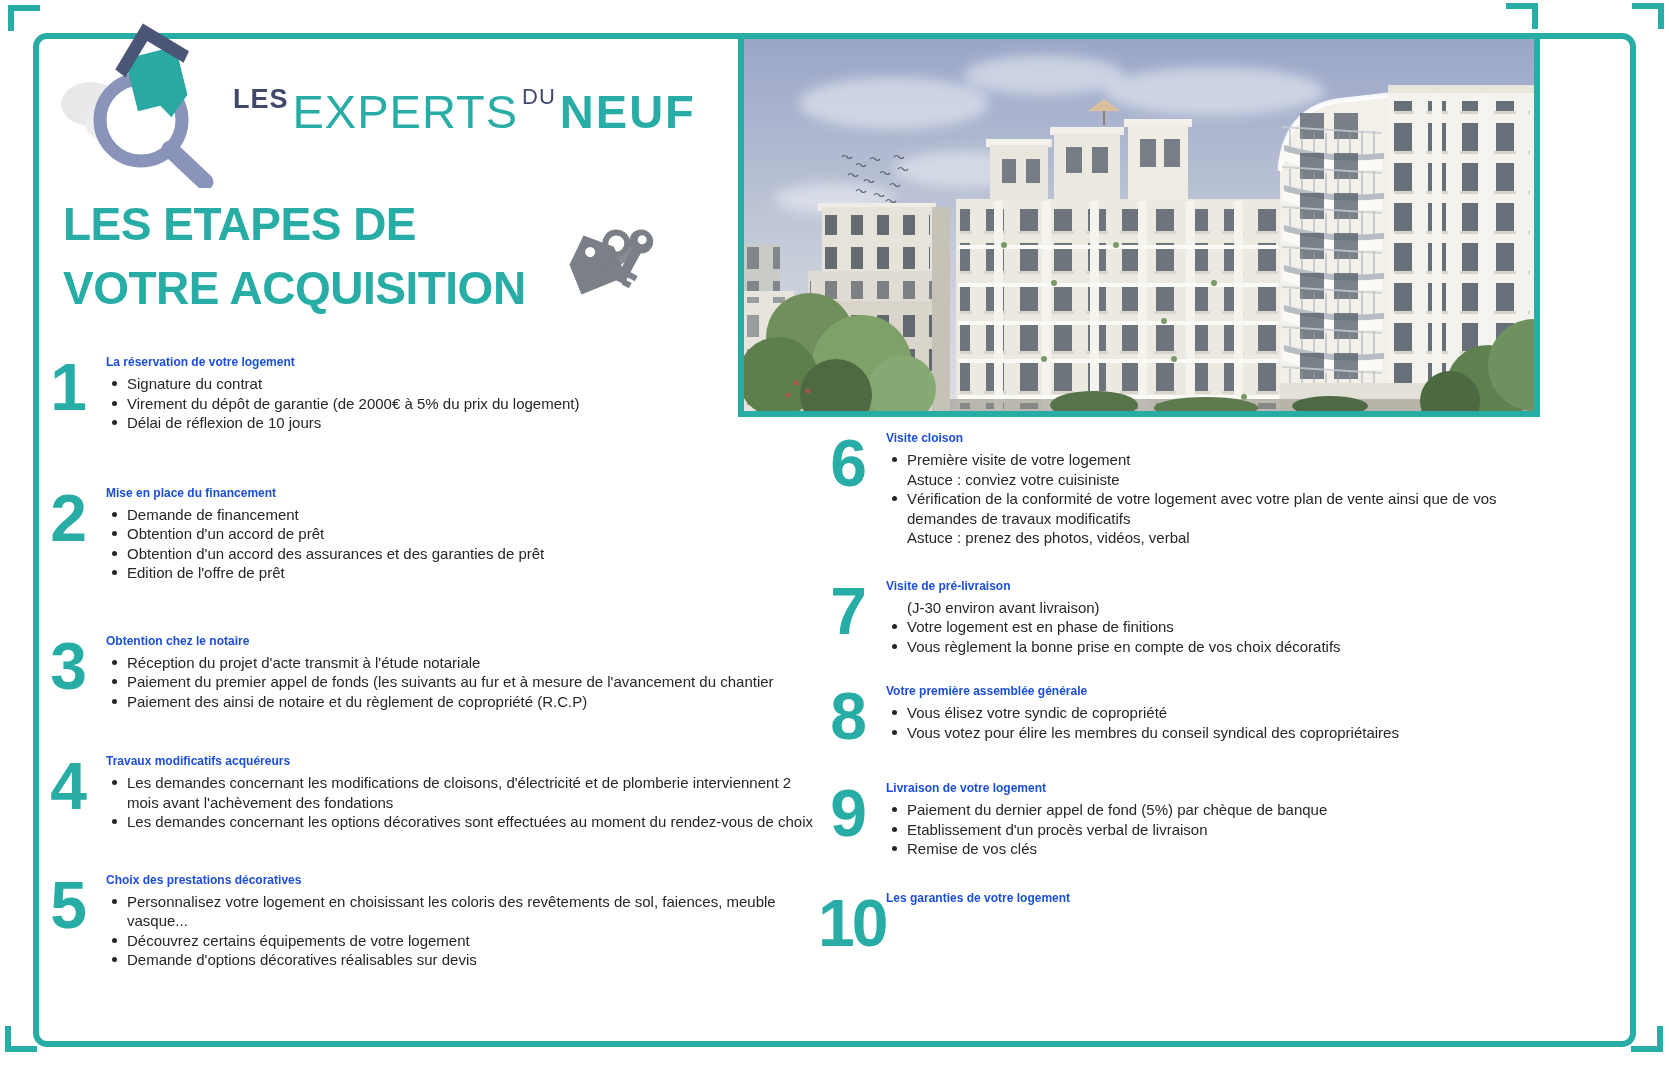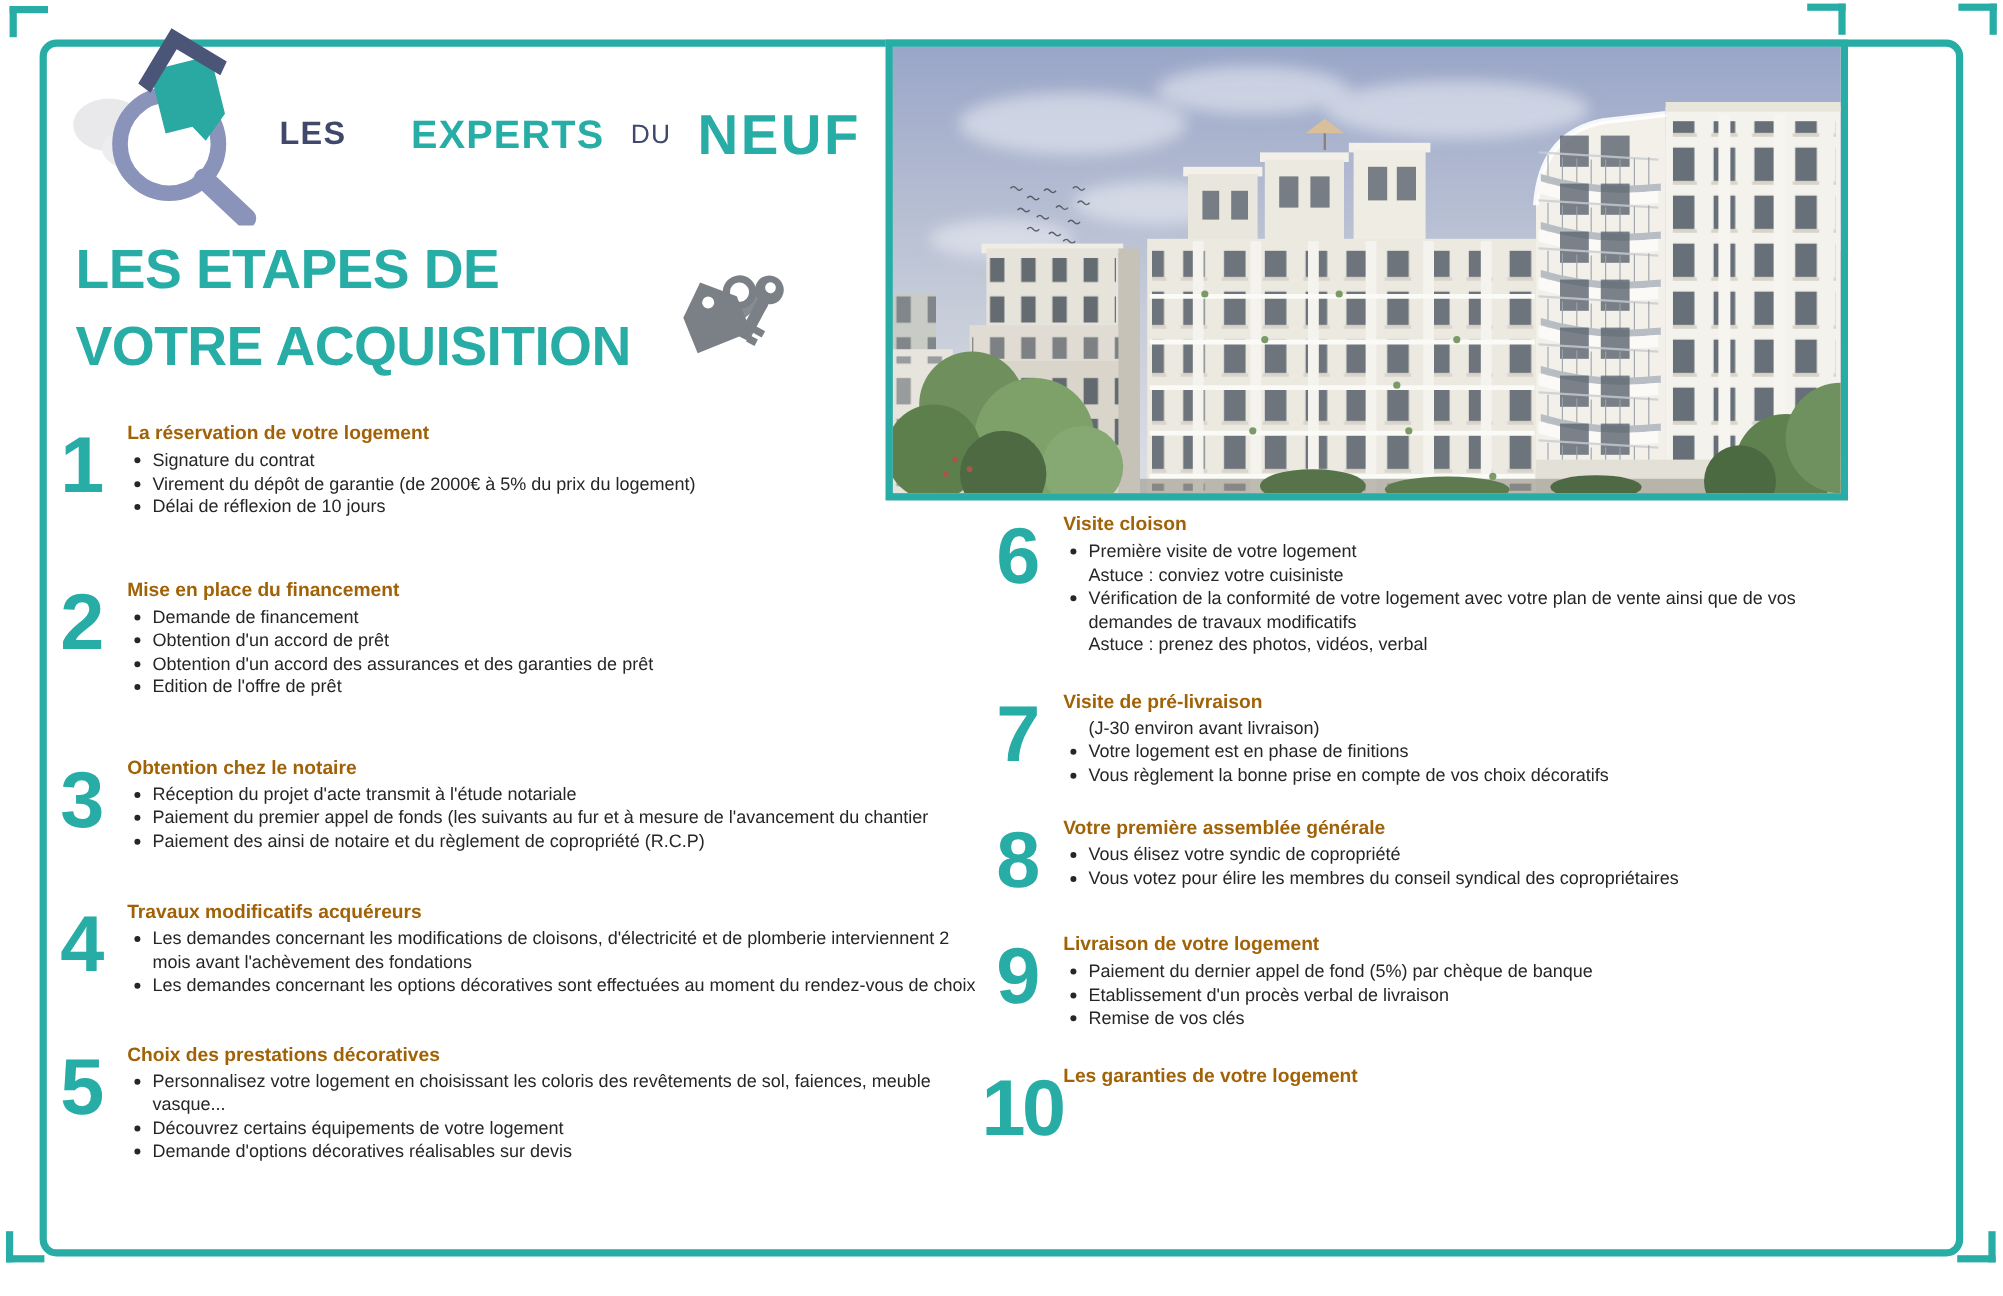--- a/index.html
+++ b/index.html
@@ -15,23 +15,23 @@
   
   .mark{position:absolute;width:26px;height:20px;border:0 solid var(--accent);}
   .mark.tl{left:8px;top:5px;border-top-width:6px;border-left-width:6px;}
   .mark.tr{right:5px;top:3px;border-top-width:6px;border-right-width:6px;}
   .mark.tx{left:1506px;top:3px;border-top-width:6px;border-right-width:6px;}
   .mark.bl{left:5px;top:1026px;border-bottom-width:6px;border-left-width:6px;}
   .mark.br{right:6px;top:1026px;border-bottom-width:6px;border-right-width:6px;}
 
   
   .logo{position:absolute;left:55px;top:2px;display:flex;align-items:center;gap:10px;}
-  .logo-text{display:flex;align-items:center;gap:22px;margin-top:28px;white-space:nowrap;}
+  .logo-text{display:flex;align-items:flex-start;gap:4px;margin-top:28px;white-space:nowrap;}
   .w-les{font-size:27px;font-weight:bold;color:var(--navy);letter-spacing:1px;}
-  .w-experts{font-size:33px;font-weight:bold;color:var(--accent);letter-spacing:1px;margin-left:32px;}
+  .w-experts{font-size:47px;font-weight:normal;color:var(--accent);letter-spacing:1px;}
   .w-du{font-size:22px;font-weight:normal;color:var(--navy);letter-spacing:1px;}
   .w-neuf{font-size:47px;font-weight:bold;color:var(--accent);letter-spacing:2px;}
 
   
   .title{position:absolute;left:63px;top:192px;margin:0;
     font-size:46px;line-height:64px;font-weight:bold;color:var(--accent);letter-spacing:-0.5px;}
   .title span{display:block;}
 
   .keys{position:absolute;left:558px;top:218px;transform:rotate(-6deg);}
 
@@ -48,21 +48,21 @@
   .col-left  .step:nth-child(2){margin-bottom:48px;}
   .col-left  .step:nth-child(3){margin-bottom:40px;}
   .col-left  .step:nth-child(4){margin-bottom:38px;}
   .col-right .step:nth-child(1){margin-bottom:28px;}
   .col-right .step:nth-child(2){margin-bottom:25px;}
   .col-right .step:nth-child(3){margin-bottom:33px;}
   .col-right .step:nth-child(4){margin-bottom:29px;}
   .step-number{flex:none;width:58px;text-align:center;color:var(--accent);
     font-size:66px;font-weight:bold;line-height:58px;margin-top:6px;letter-spacing:-3px;}
   .step-body{padding-left:10px;}
-  .step-heading{font-size:16px;line-height:20px;font-weight:bold;color:#a16207;margin-bottom:2px;white-space:nowrap;}
+  .step-heading{font-size:12px;line-height:20px;font-weight:bold;color:#1d4ed8;margin-bottom:2px;white-space:nowrap;}
   .line{display:flex;font-size:15px;line-height:19.5px;color:var(--text);white-space:nowrap;}
   .dot{flex:none;width:5px;height:5px;border-radius:50%;background:var(--text);margin:7px 10px 0 6px;}
   .line.no-dot .dot{visibility:hidden;}
 </style>
 </head>
 <body style="--accent: #27ada5; --navy: #40496b; --text: #262626; --gray: #7b8087; --mag: #8a93ba;">
 
 <div class="frame"></div>
 <div class="mark tl"></div>
 <div class="mark tr"></div>

